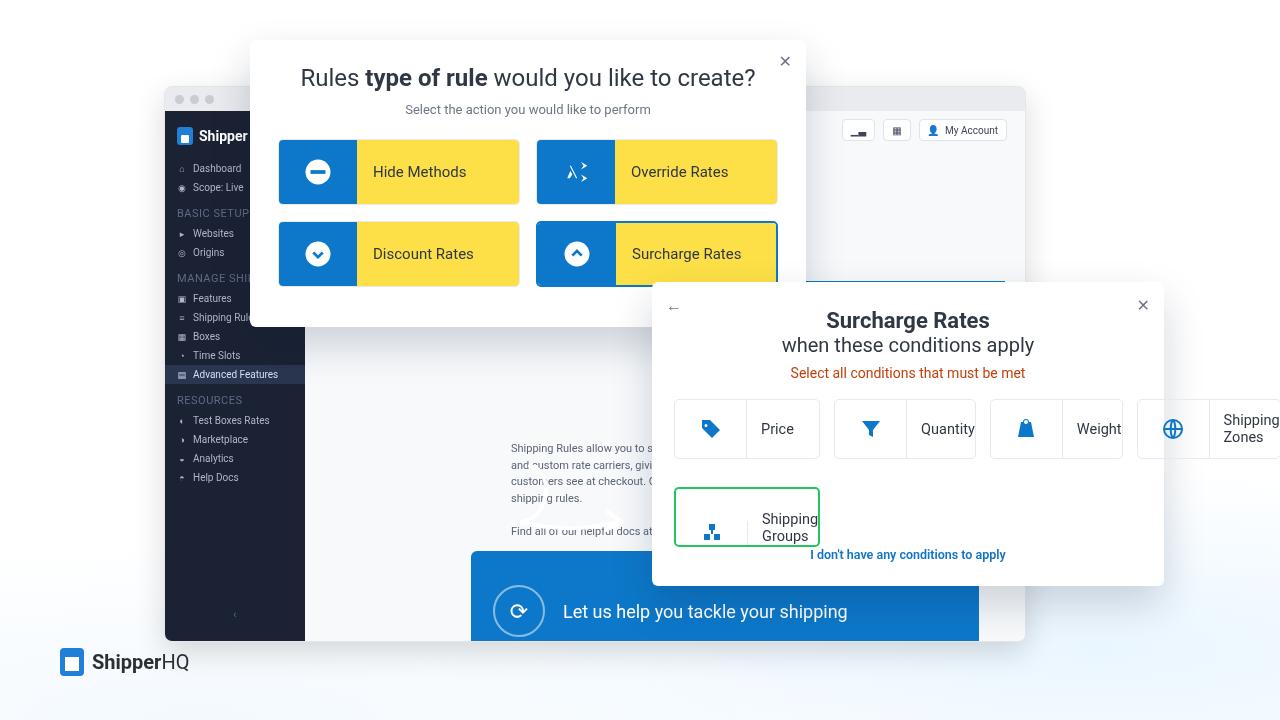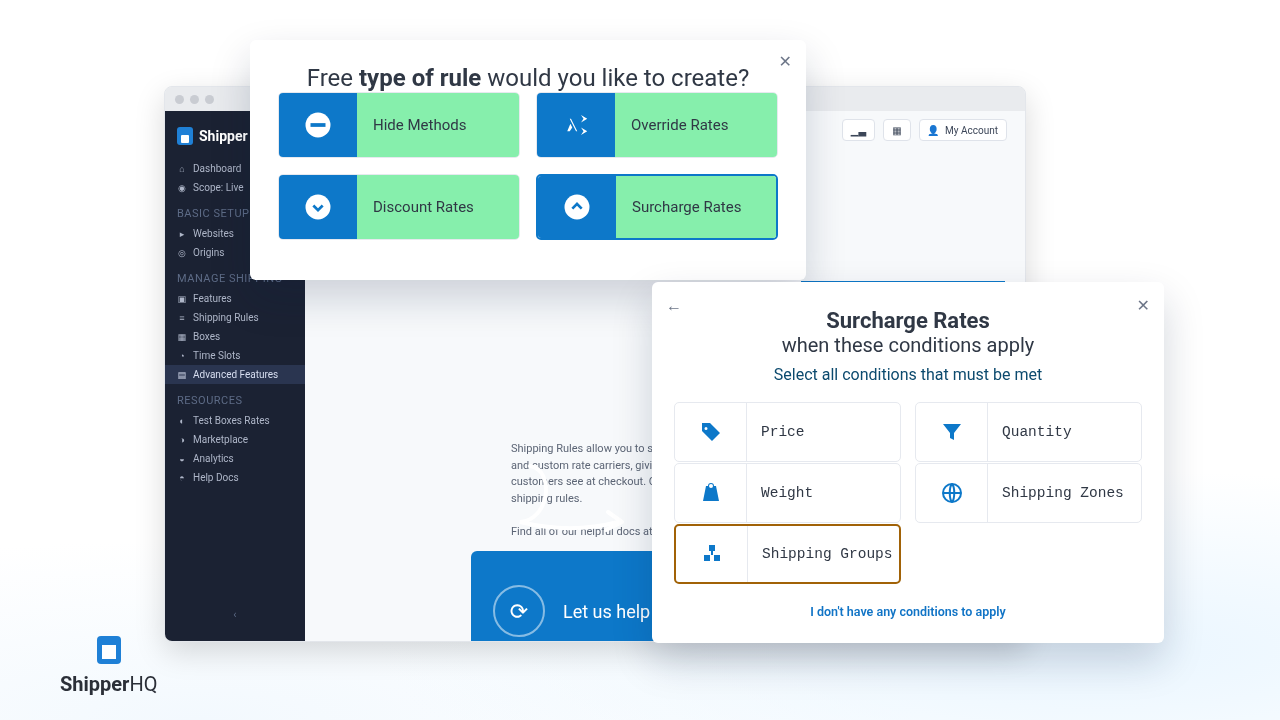--- a/index.html
+++ b/index.html
@@ -4,21 +4,21 @@
 <style>
 * { box-sizing: border-box; margin: 0; padding: 0; }
 body { font-family: -apple-system, BlinkMacSystemFont, "Segoe UI", Roboto, Helvetica, Arial, sans-serif; background: #fff; width: 1280px; height: 720px; position: relative; overflow: hidden; }
 
 
 .waves { position: absolute; inset: 0; background:
   radial-gradient(1200px 300px at 1100px 650px, #eaf6ff 0%, rgba(234,246,255,0) 60%),
   radial-gradient(1200px 300px at 200px 720px, #f3f9fe 0%, rgba(243,249,254,0) 60%); }
 
 
-.brand-bl { position: absolute; left: 60px; bottom: 24px; display: flex; align-items: center; gap: 8px; flex-direction: column; }
+.brand-bl { position: absolute; left: 60px; bottom: 44px; display: flex; align-items: center; gap: 8px; }
 .brand-bl .mark { width: 24px; height: 28px; background: #1f80d6; border-radius: 4px; position: relative; display:flex; align-items:flex-end; justify-content:center; }
 .brand-bl .mark::after { content:""; width: 14px; height: 14px; background:#fff; border:2px solid #1f80d6; margin-bottom:3px; border-radius:2px; }
 .brand-bl .txt { font-weight:700; color:#2b2f38; font-size:20px; }
 .brand-bl .txt .hq { font-weight:400; }
 
 
 .window { position:absolute; left:164px; top:86px; width:862px; height:556px; border-radius:8px; background:#f3f4f6; box-shadow:0 10px 30px rgba(0,0,0,.15); overflow:hidden; border:1px solid #e3e6eb; }
 .win-bar { height:24px; background:#e9ebee; display:flex; align-items:center; padding: 0 10px; gap:6px; }
 .dot { width:9px; height:9px; border-radius:50%; background:#c9ccd2; }
 .win-body { display:flex; height:calc(100% - 24px); background:#f5f7fa; }
@@ -50,41 +50,41 @@
 
 .modal1 { position:absolute; left:250px; top:40px; width:556px; background:#fff; border-radius:6px; box-shadow:0 18px 40px rgba(10,30,60,.18); padding:24px 28px 40px; }
 .modal1 .close { position:absolute; right:14px; top:12px; font-size:16px; color:#6d7688; cursor:pointer; }
 .m1-title { text-align:center; font-size:24px; color:#303845; font-weight:400; }
 .m1-title b { font-weight:700; }
 .m1-sub { text-align:center; color:#6e7788; font-size:13px; margin-top:10px; margin-bottom:22px; }
 .opt-grid { display:grid; grid-template-columns:1fr 1fr; gap:16px 16px; }
 .opt { display:flex; border:1px solid #e6e9ef; border-radius:5px; overflow:hidden; height:66px; cursor:pointer; background:#fff; }
 .opt .iconbox { width:78px; background:#0d78c9; display:flex; align-items:center; justify-content:center; }
 .opt .iconbox svg { width:30px; height:30px; fill:#fff; }
-.opt .lbl { flex:1; background:#86efac; display:flex; align-items:center; padding-left:16px; font-size:15px; color:#303845; }
+.opt .lbl { flex:1; background:#fde047; display:flex; align-items:center; padding-left:16px; font-size:15px; color:#303845; }
 .opt.selected { border:2px solid #0d78c9; }
 .opt.half { grid-column: span 1; }
 
 
 .arrow { position:absolute; left:500px; top:460px; width:140px; height:100px; pointer-events:none; }
 
 
 .modal2 { position:absolute; left:652px; top:282px; width:512px; background:#fff; border-radius:6px; box-shadow:0 18px 40px rgba(10,30,60,.18); padding:20px 22px 24px; }
 .modal2 .back { position:absolute; left:14px; top:14px; font-size:16px; color:#6d7688; cursor:pointer; }
 .modal2 .close { position:absolute; right:14px; top:14px; font-size:16px; color:#6d7688; cursor:pointer; }
 .m2-title { text-align:center; font-size:22px; font-weight:700; color:#303845; margin-top:6px; }
 .m2-title2 { text-align:center; font-size:20px; color:#303845; font-weight:400; }
-.m2-sub { text-align:center; font-size:16px; color:#0c4a6e; margin:8px 0 18px; }
-.cond-grid { display:grid; grid-template-columns:1fr 1fr; gap:1px 14px;font-family:Liberation Mono, monospace; }
+.m2-sub { text-align:center; font-size:14px; color:#c2410c; margin:8px 0 18px; }
+.cond-grid { display:grid; grid-template-columns:1fr 1fr 1fr 1fr; gap:28px 14px; }
 .cond { display:flex; border:1px solid #e6e9ef; border-radius:5px; height:60px; cursor:pointer; }
 .cond .iconbox2 { width:72px; display:flex; align-items:center; justify-content:center; border-right:1px solid #e6e9ef; }
 .cond .iconbox2 svg { width:24px; height:24px; fill:#0d78c9; }
 .cond .lbl { flex:1; display:flex; align-items:center; padding-left:14px; font-size:14.5px; color:#303845; }
-.cond.selected { border:2px solid #a16207; }
-.no-cond { text-align:center; color:#1174c6; font-size:12.5px; font-weight:600; margin-top:20px; cursor:pointer; }
+.cond.selected { border:2px solid #22c55e;align-items:flex-end; }
+.no-cond { text-align:center; color:#1174c6; font-size:12.5px; font-weight:600; cursor:pointer; }
 
 </style>
 </head>
 <body>
 
 <div class="waves"></div>
 
 <div class="brand-bl">
   <span class="mark"></span>
   <span class="txt">Shipper<span class="hq">HQ</span></span>
@@ -185,22 +185,23 @@
         <div class="cta-circle">⟳</div>
         <span>Let us help you tackle your shipping</span>
       </div>
     </div>
   </div>
 </div>
 
 <div class="modal1">
   <div class="close">✕</div>
   <div class="m1-title">
-    <span>Free </span><b>type of rule</b><span> would you like to create?</span>
-  </div>
+    <span>Rules </span><b>type of rule</b><span> would you like to create?</span>
+  </div>
+  <div class="m1-sub">Select the action you would like to perform</div>
   <div class="opt-grid">
     <div class="opt">
       <div class="iconbox">
           <svg viewBox="0 0 24 24">
             <circle cx="12" cy="12" r="10" fill="#fff"></circle>
             <rect x="6" y="10.5" width="12" height="3" fill="#0d78c9"></rect>
           </svg>
         </div>
       <div class="lbl">Hide Methods</div>
     </div>

